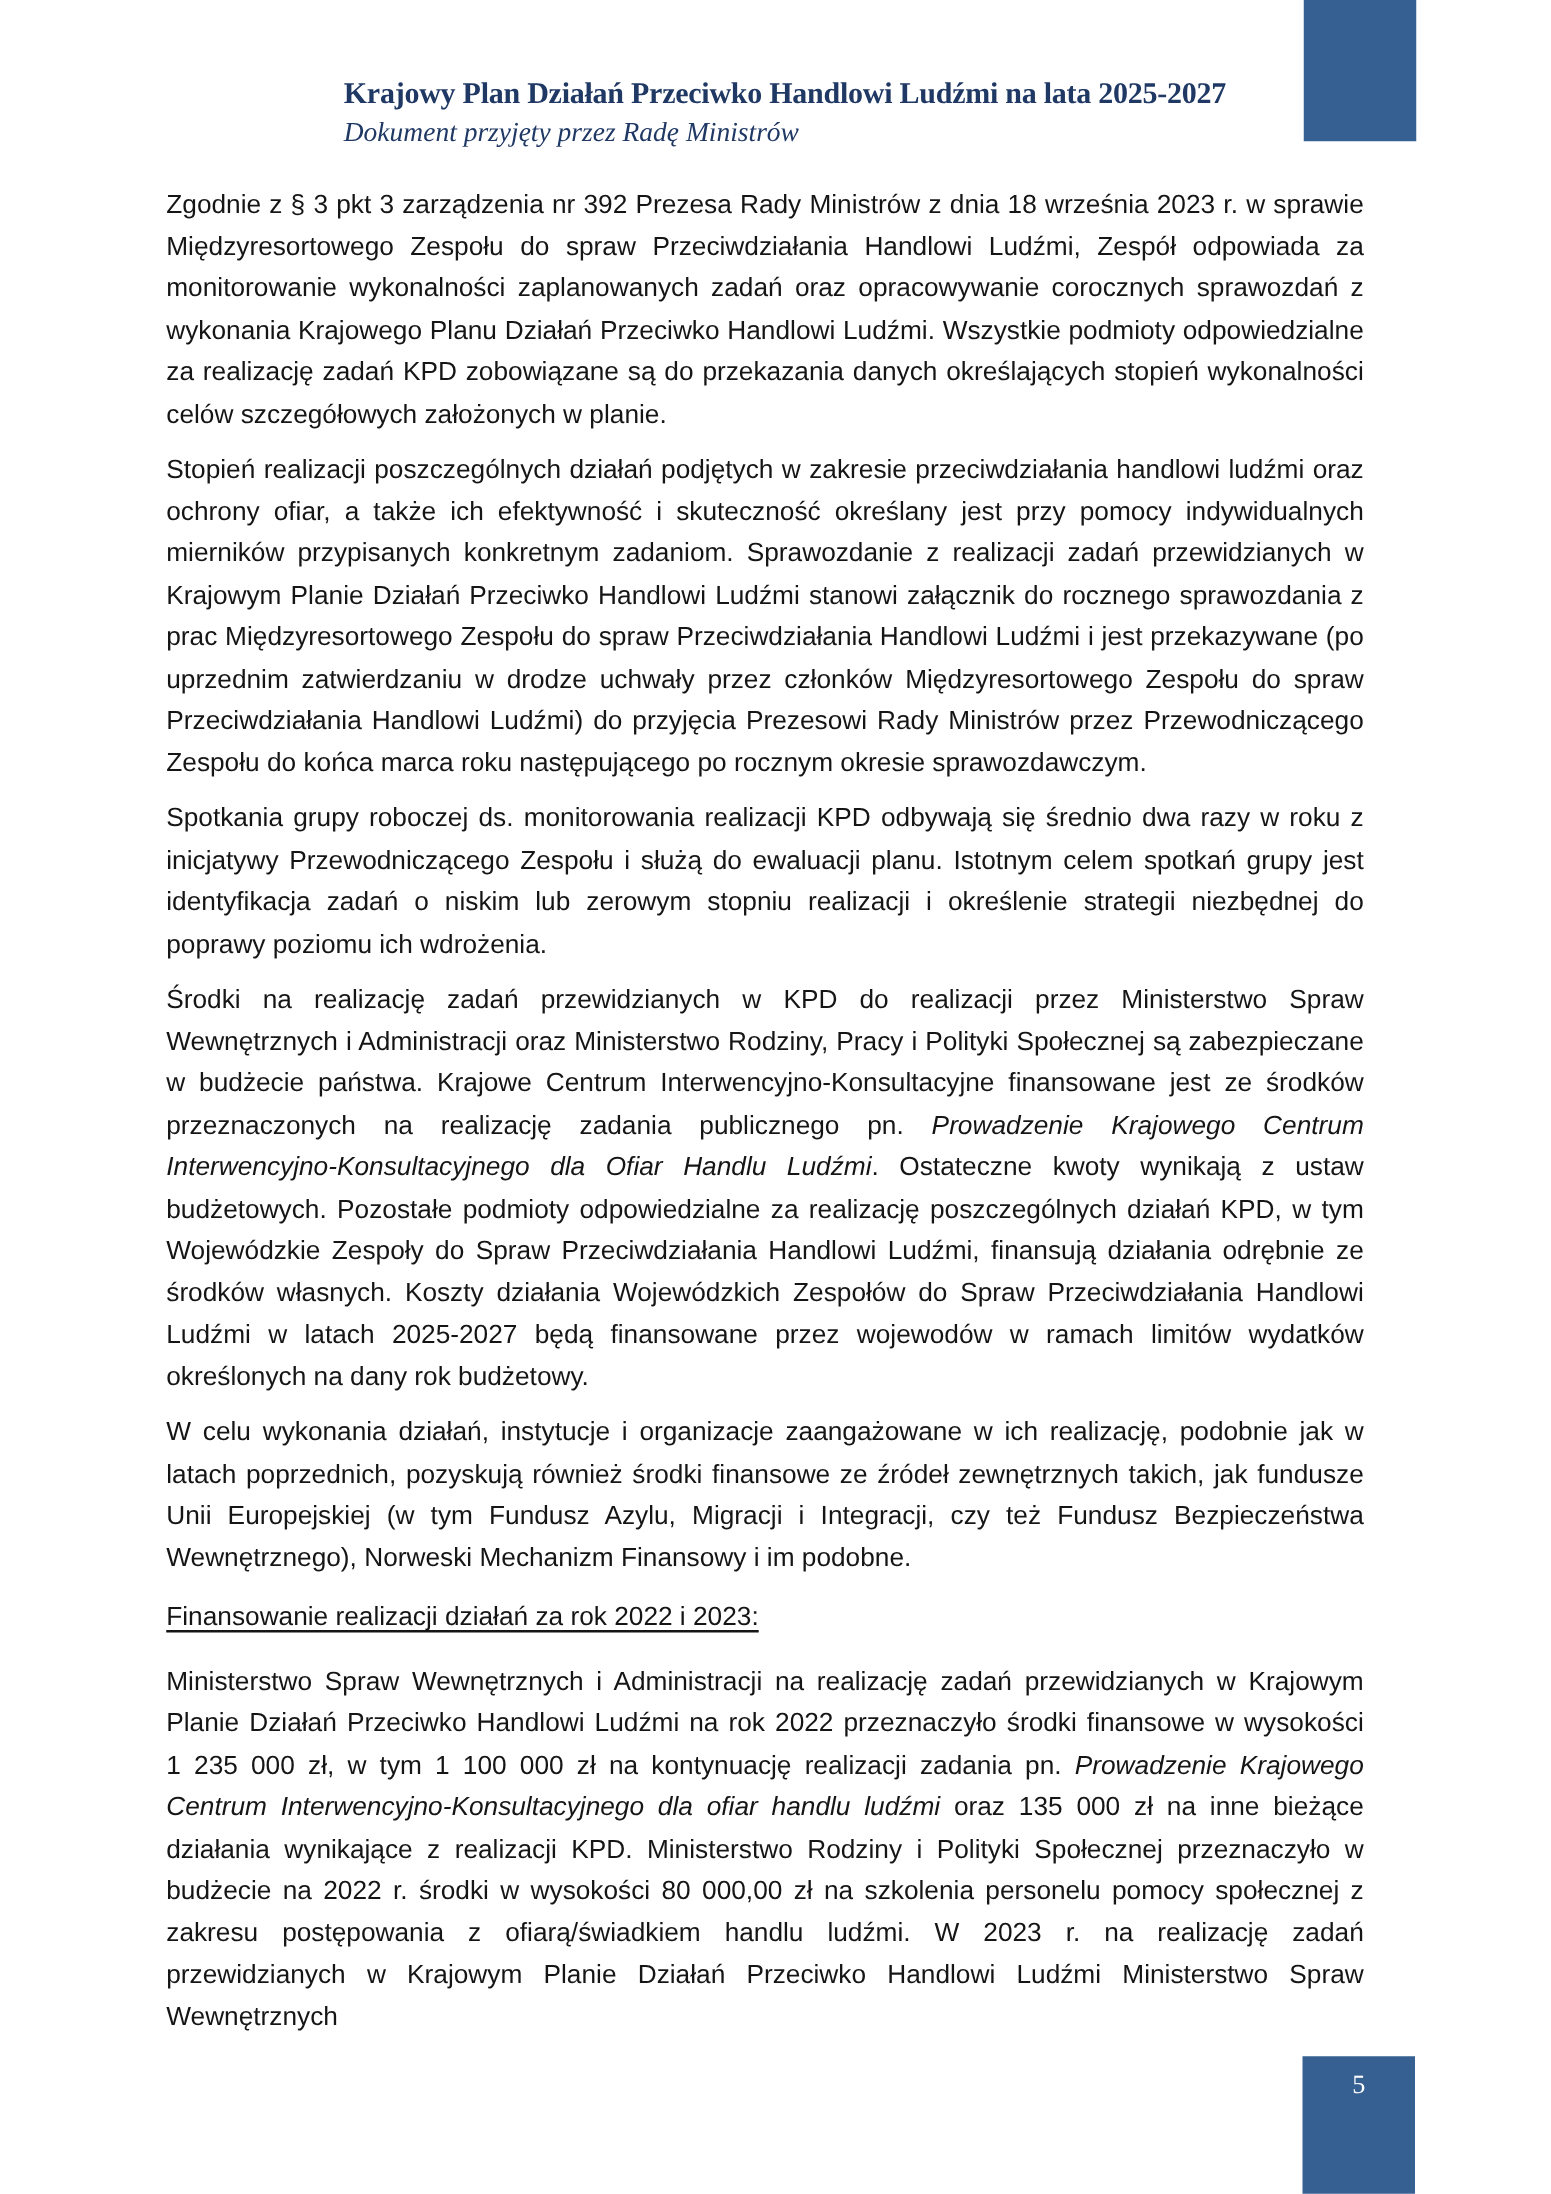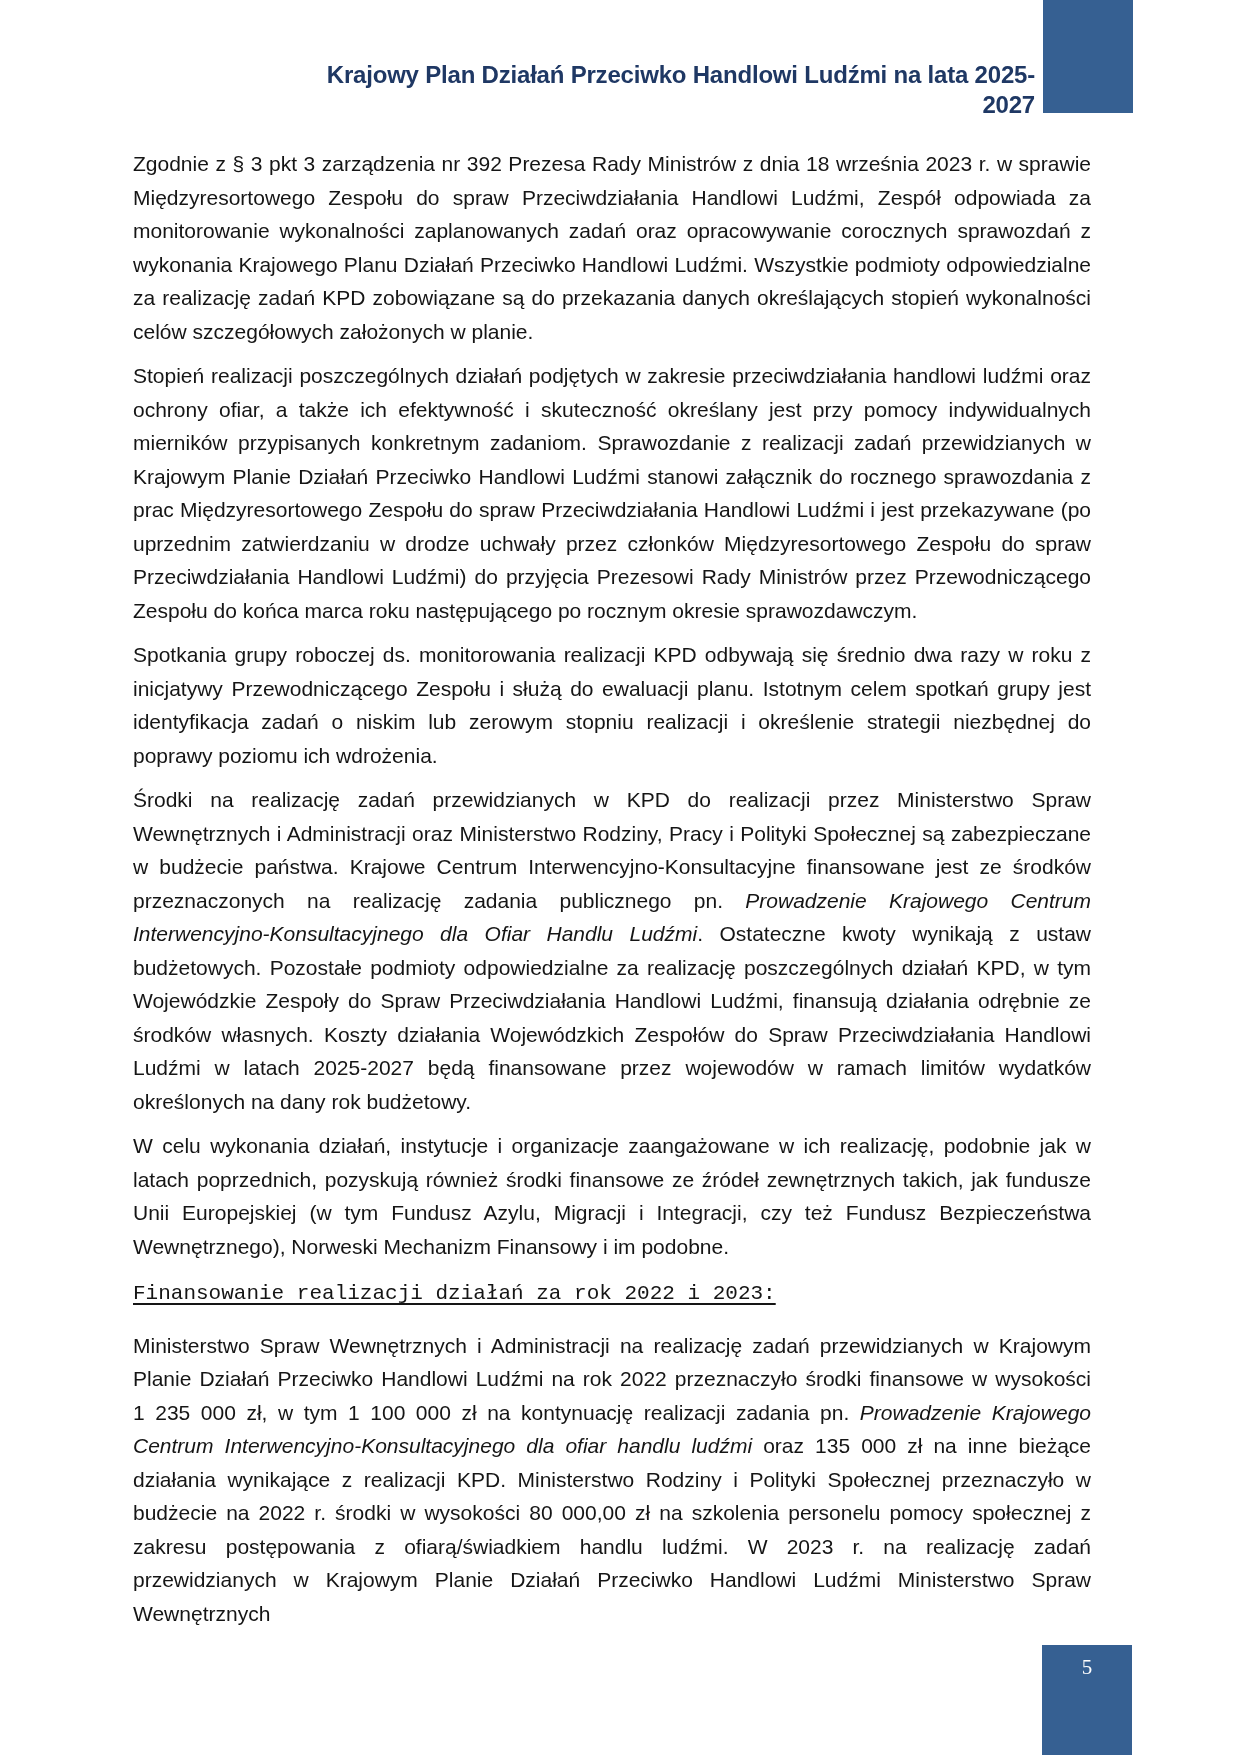--- a/index.html
+++ b/index.html
@@ -28,22 +28,22 @@
     padding-top:10px;
     font-family:"Liberation Serif","DejaVu Serif",serif;
     font-size:21px;
     color:#ffffff;
   }
   .page-header{
     position:absolute;
     top:60px;
     right:206px;
     width:760px;
-    text-align:right;
-    font-family:Liberation Sans, sans-serif;
+    text-align:left;
+    font-family:Liberation Serif, serif;
     color:var(--title-color);
   }
   .doc-title{
     font-size:24px;
     font-weight:600;
     letter-spacing:-0.2px;
     line-height:30px;
   }
   .doc-subtitle{
     font-size:22px;
@@ -71,30 +71,30 @@
     color:var(--heading-color);
     margin:17px 0 7px 52px;
     line-height:30px;
   }
   .underlined-heading{
     font-size:21px;
     line-height:33.5px;
     text-decoration:underline;
     text-underline-offset:4px;
     margin:14px 0 18px 0;
-    font-family:Liberation Mono, monospace;
   }
 </style>
 </head>
 <body>
 
 <div class="corner-box top"></div>
 
 <header class="page-header">
   <div class="doc-title">Krajowy Plan Działań Przeciwko Handlowi Ludźmi na lata 2025-2027</div>
+  <div class="doc-subtitle">Dokument przyjęty przez Radę Ministrów</div>
 </header>
 
 <main class="doc-body">
     <p class="body-paragraph"><span>Zgodnie z § 3 pkt 3 zarządzenia nr 392 Prezesa Rady Ministrów z dnia 18 września 2023 r. w sprawie Międzyresortowego Zespołu do spraw Przeciwdziałania Handlowi Ludźmi, Zespół odpowiada za monitorowanie wykonalności zaplanowanych zadań oraz opracowywanie corocznych sprawozdań z wykonania Krajowego Planu Działań Przeciwko Handlowi Ludźmi. Wszystkie podmioty odpowiedzialne za realizację zadań KPD zobowiązane są do przekazania danych określających stopień wykonalności celów szczegółowych założonych w planie.</span></p>
     <p class="body-paragraph"><span>Stopień realizacji poszczególnych działań podjętych w zakresie przeciwdziałania handlowi ludźmi oraz ochrony ofiar, a także ich efektywność i skuteczność określany jest przy pomocy indywidualnych mierników przypisanych konkretnym zadaniom. Sprawozdanie z realizacji zadań przewidzianych w Krajowym Planie Działań Przeciwko Handlowi Ludźmi stanowi załącznik do rocznego sprawozdania z prac Międzyresortowego Zespołu do spraw Przeciwdziałania Handlowi Ludźmi i jest przekazywane (po uprzednim zatwierdzaniu w drodze uchwały przez członków Międzyresortowego Zespołu do spraw Przeciwdziałania Handlowi Ludźmi) do przyjęcia Prezesowi Rady Ministrów przez Przewodniczącego Zespołu do końca marca roku następującego po rocznym okresie sprawozdawczym.</span></p>
     <p class="body-paragraph"><span>Spotkania grupy roboczej ds. monitorowania realizacji KPD odbywają się średnio dwa razy w roku z inicjatywy Przewodniczącego Zespołu i służą do ewaluacji planu. Istotnym celem spotkań grupy jest identyfikacja zadań o niskim lub zerowym stopniu realizacji i określenie strategii niezbędnej do poprawy poziomu ich wdrożenia.</span></p>
     <p class="body-paragraph"><span>Środki na realizację zadań przewidzianych w KPD do realizacji przez Ministerstwo Spraw Wewnętrznych i Administracji oraz Ministerstwo Rodziny, Pracy i Polityki Społecznej są zabezpieczane w budżecie państwa. Krajowe Centrum Interwencyjno-Konsultacyjne finansowane jest ze środków przeznaczonych na realizację zadania publicznego pn. </span><span class="italic">Prowadzenie Krajowego Centrum Interwencyjno-Konsultacyjnego dla Ofiar Handlu Ludźmi</span><span>. Ostateczne kwoty wynikają z ustaw budżetowych. Pozostałe podmioty odpowiedzialne za realizację poszczególnych działań KPD, w tym Wojewódzkie Zespoły do Spraw Przeciwdziałania Handlowi Ludźmi, finansują działania odrębnie ze środków własnych. Koszty działania Wojewódzkich Zespołów do Spraw Przeciwdziałania Handlowi Ludźmi w latach 2025-2027 będą finansowane przez wojewodów w ramach limitów wydatków określonych na dany rok budżetowy.</span></p>
     <p class="body-paragraph"><span>W celu wykonania działań, instytucje i organizacje zaangażowane w ich realizację, podobnie jak w latach poprzednich, pozyskują również środki finansowe ze źródeł zewnętrznych takich, jak fundusze Unii Europejskiej (w tym Fundusz Azylu, Migracji i Integracji, czy też Fundusz Bezpieczeństwa Wewnętrznego), Norweski Mechanizm Finansowy i im podobne.</span></p>
     <p class="underlined-heading">Finansowanie realizacji działań za rok 2022 i 2023:</p>
     <p class="body-paragraph"><span>Ministerstwo Spraw Wewnętrznych i Administracji na realizację zadań przewidzianych w Krajowym Planie Działań Przeciwko Handlowi Ludźmi na rok 2022 przeznaczyło środki finansowe w wysokości 1&nbsp;235&nbsp;000 zł, w tym 1&nbsp;100&nbsp;000 zł na kontynuację realizacji zadania pn. </span><span class="italic">Prowadzenie Krajowego Centrum Interwencyjno-Konsultacyjnego dla ofiar handlu ludźmi</span><span> oraz 135&nbsp;000 zł na inne bieżące działania wynikające z realizacji KPD. Ministerstwo Rodziny i Polityki Społecznej przeznaczyło w budżecie na 2022 r. środki w wysokości 80&nbsp;000,00 zł na szkolenia personelu pomocy społecznej z zakresu postępowania z ofiarą/świadkiem handlu ludźmi. W 2023 r. na realizację zadań przewidzianych w Krajowym Planie Działań Przeciwko Handlowi Ludźmi Ministerstwo Spraw Wewnętrznych</span></p>

